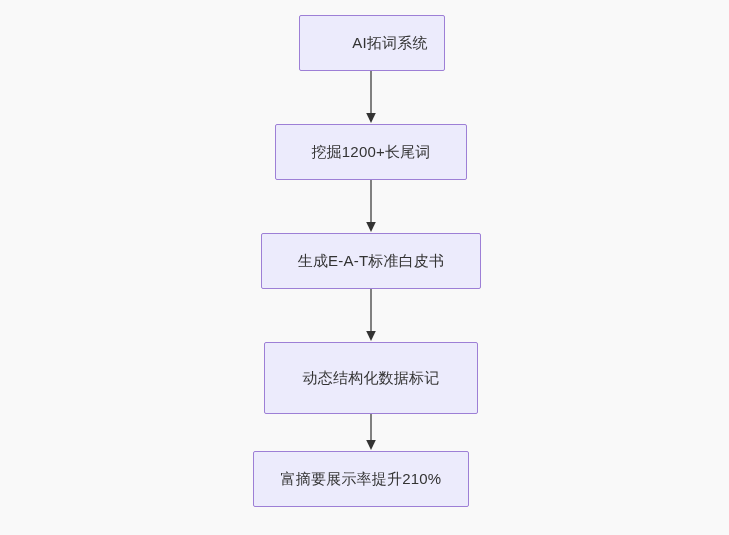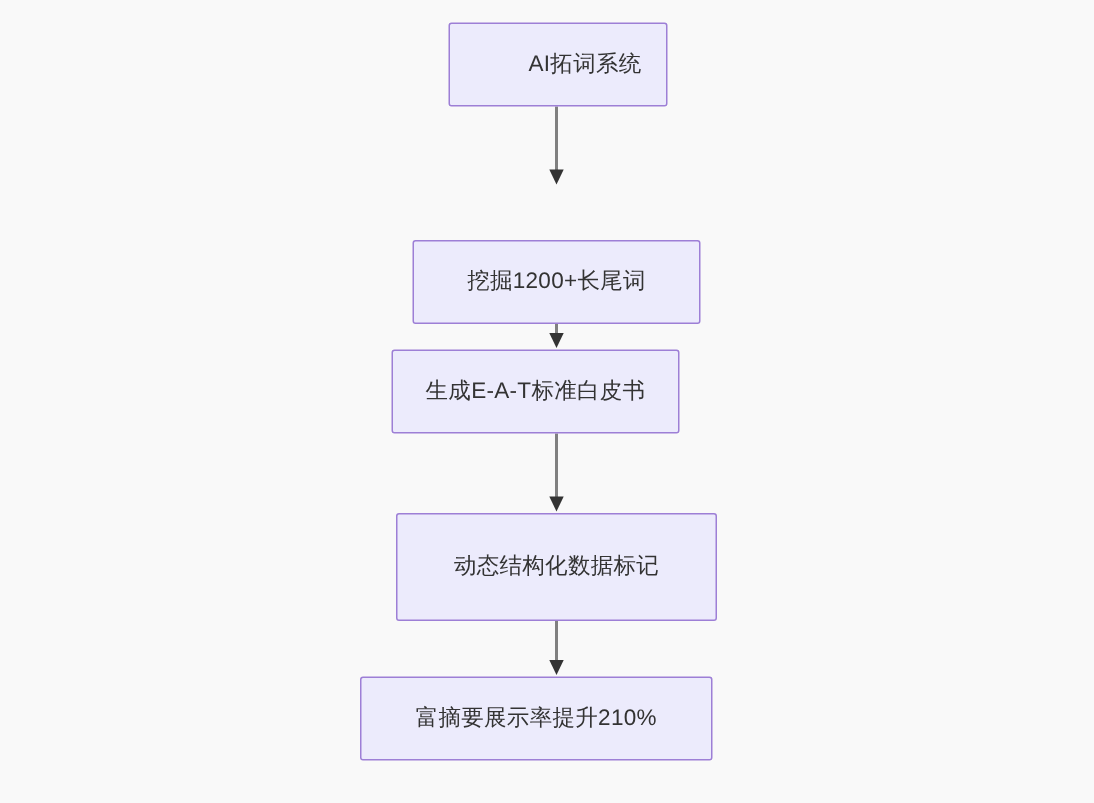--- a/index.html
+++ b/index.html
@@ -77,29 +77,29 @@
     <svg width="16" height="53" viewBox="0 0 16 53">
       <line x1="8" y1="0" x2="8" y2="45" stroke="#808080" stroke-width="2"></line>
       <polygon points="8,52 3.2,42 12.8,42" fill="#333333"></polygon>
     </svg>
   </div>
 
   <div class="node" style="left:299px; top:15px; width:146px; height:56px;padding-left:36px;">
     <span class="node-label">AI拓词系统</span>
   </div>
 
-  <div class="node" style="left:275px; top:124px; width:192px; height:56px;margin-top:36px;">
+  <div class="node" style="left:275px; top:124px; width:192px; height:56px;">
     <span class="node-label">挖掘1200+长尾词</span>
   </div>
 
-  <div class="node" style="left:261px; top:233px; width:192px; height:56px;">
+  <div class="node" style="left:261px; top:233px; width:220px; height:56px;">
     <span class="node-label">生成E-A-T标准白皮书</span>
   </div>
 
   <div class="node" style="left:264px; top:342px; width:214px; height:72px;">
     <span class="node-label">动态结构化数据标记</span>
   </div>
 
-  <div class="node" style="left:240px; top:451px; width:235px; height:56px;">
+  <div class="node" style="left:253px; top:451px; width:216px; height:56px;">
     <span class="node-label">富摘要展示率提升210%</span>
   </div>
 
 </div>
 
 </body></html>

